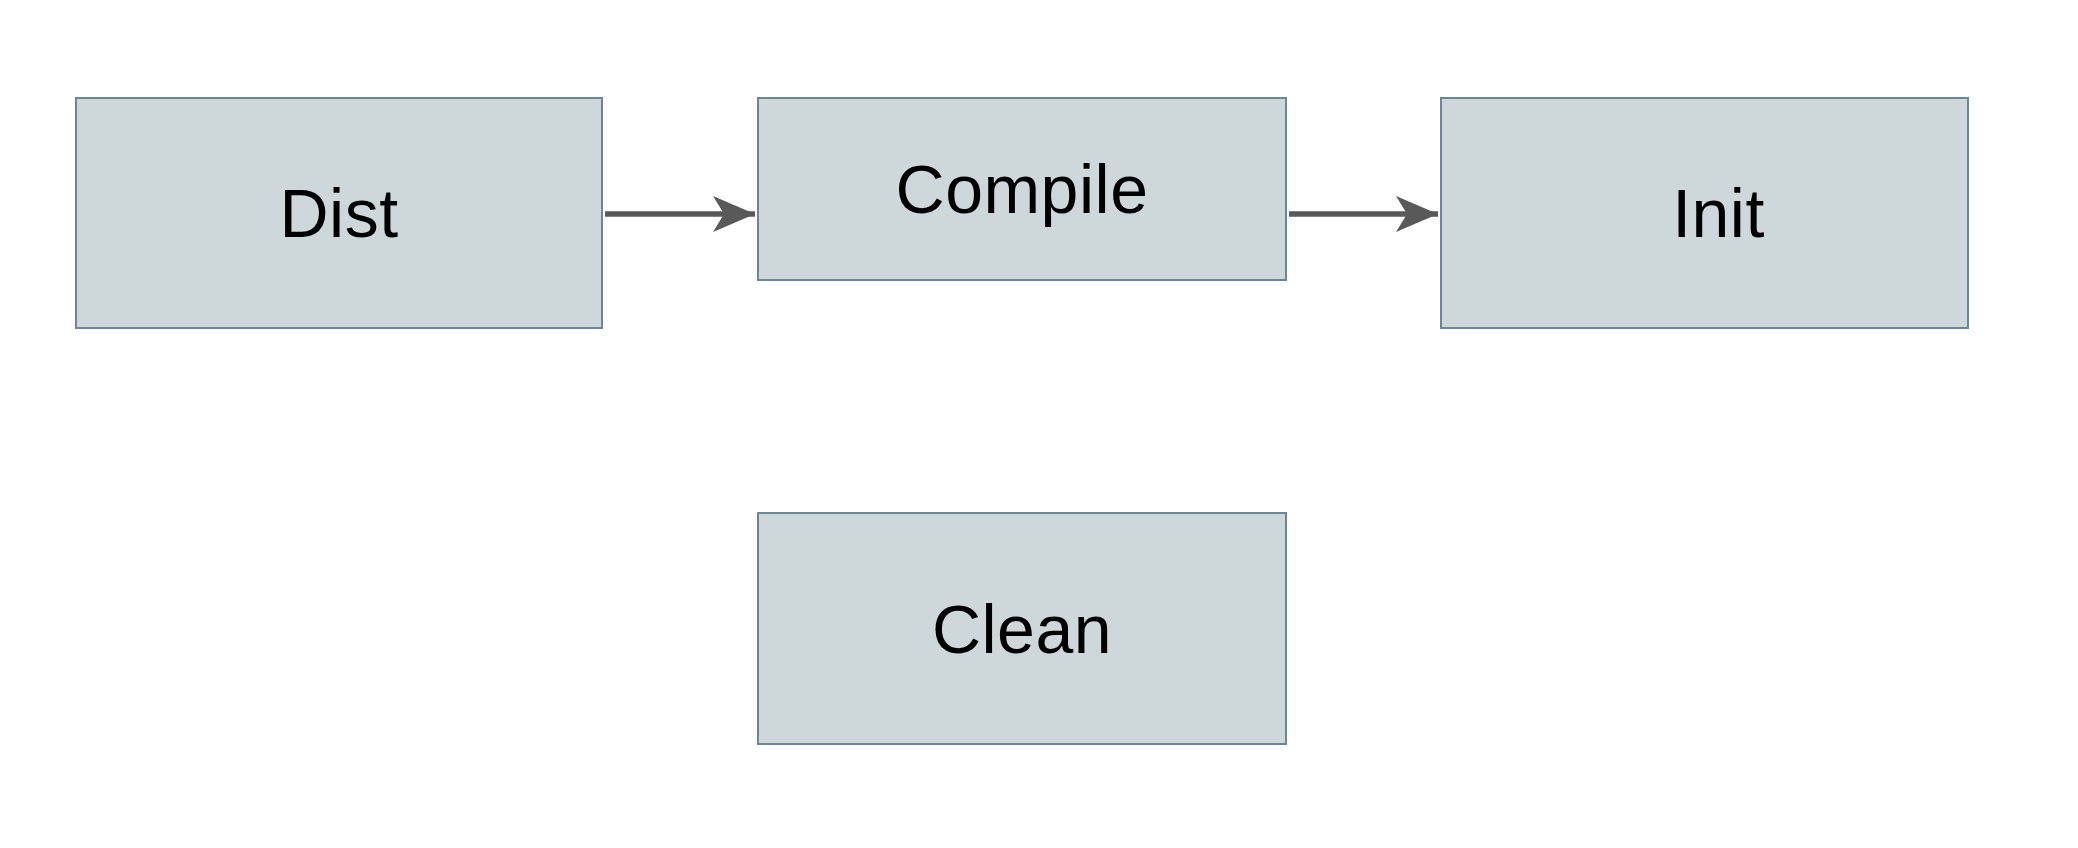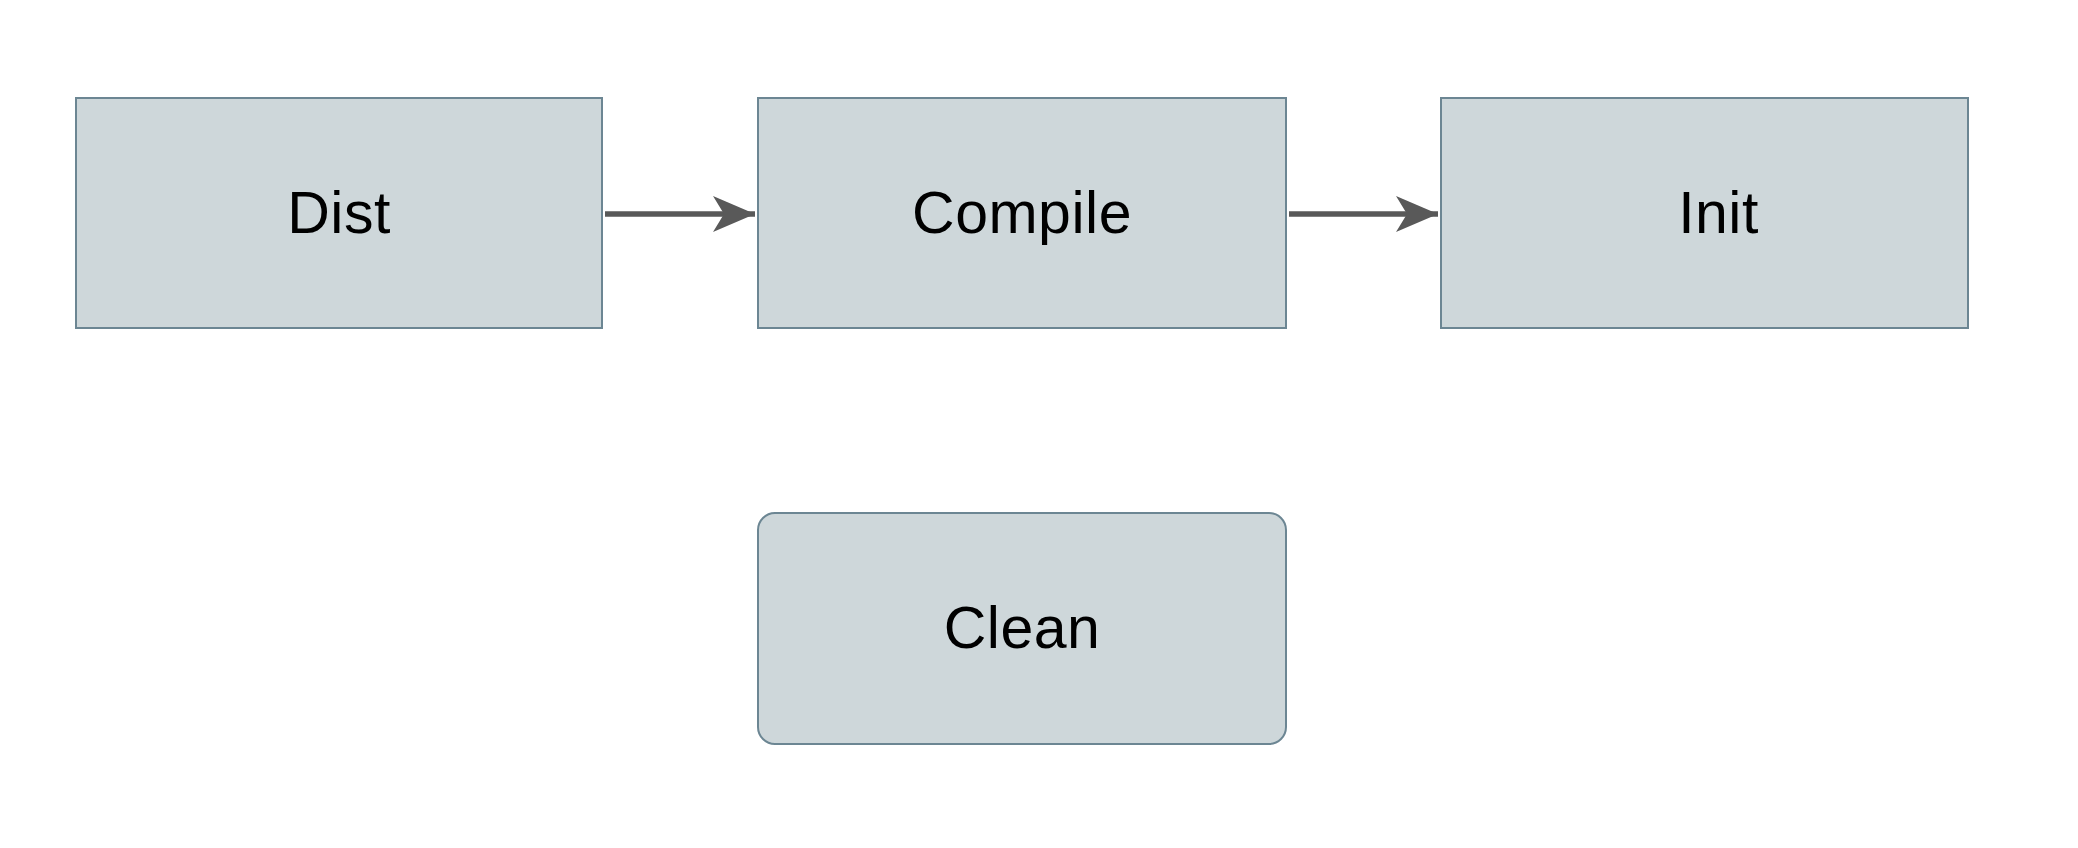--- a/index.html
+++ b/index.html
@@ -18,30 +18,30 @@
   .node {
     position: absolute;
     box-sizing: border-box;
     background: var(--node-fill, #ced7da);
     border: 2px solid var(--node-border, #6c8693);
     display: flex;
     align-items: center;
     justify-content: center;
   }
   .node-label {
-    font-size: 59px;
+    font-size: 68px;
     line-height: 1;
     color: #000000;
     letter-spacing: 0.5px;
     white-space: nowrap;
   }
   #node-dist    { left: 75px;   top: 97px;  width: 528px; height: 232px; }
-  #node-compile { left: 757px;  top: 97px;  width: 530px; height: 232px; }
+  #node-compile { left: 757px;  top: 97px;  width: 530px; height: 184px; }
   #node-init    { left: 1440px; top: 97px;  width: 529px; height: 232px; }
-  #node-clean   { left: 757px;  top: 512px; width: 530px; height: 233px; border-radius: 18px; }
+  #node-clean   { left: 757px;  top: 512px; width: 530px; height: 233px; }
   #edges {
     position: absolute;
     left: 0;
     top: 0;
     width: 2078px;
     height: 848px;
     pointer-events: none;
   }
 </style>
 </head>

